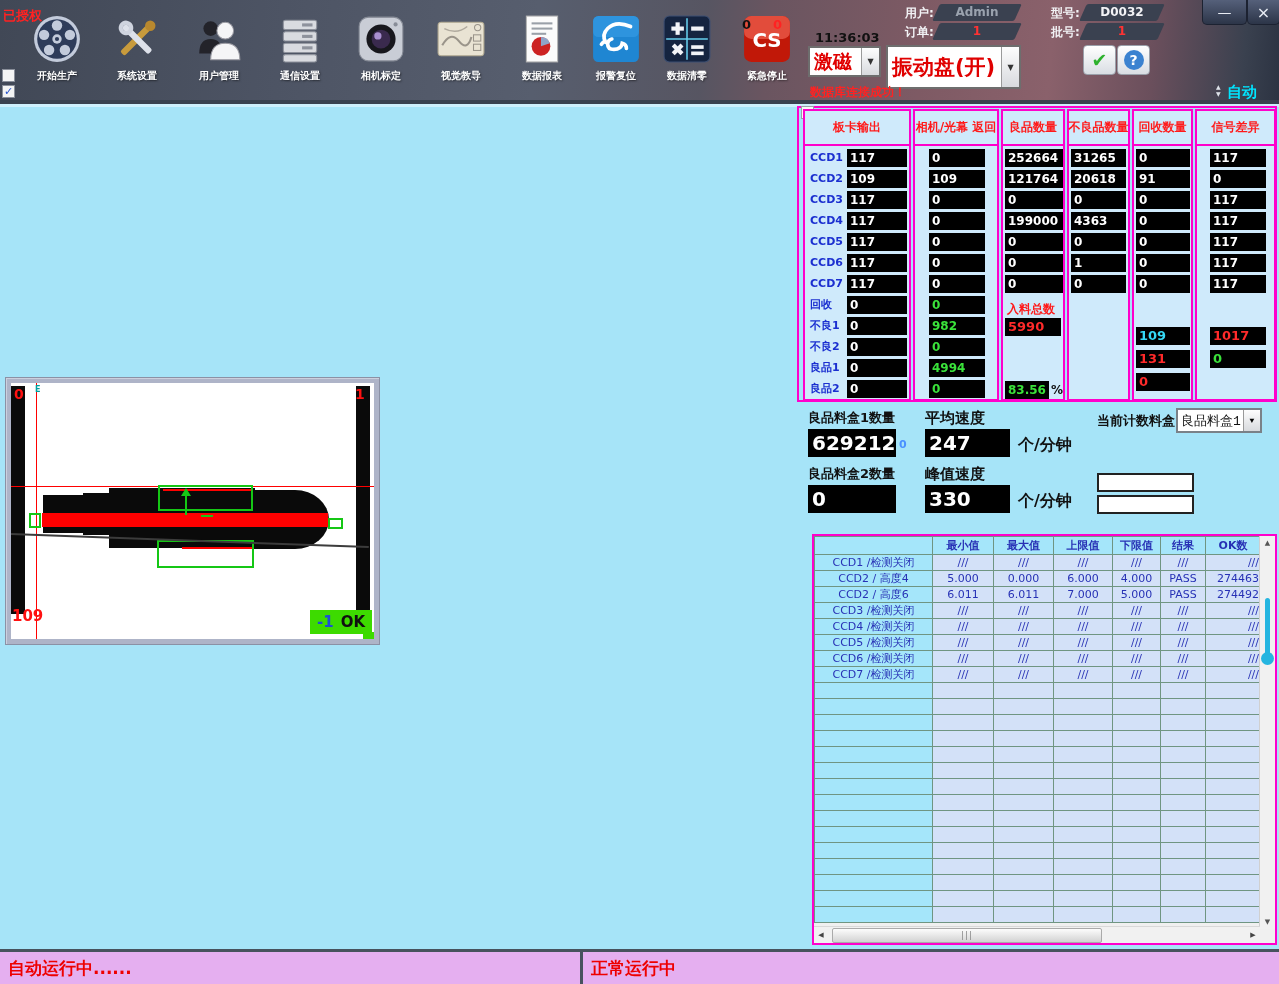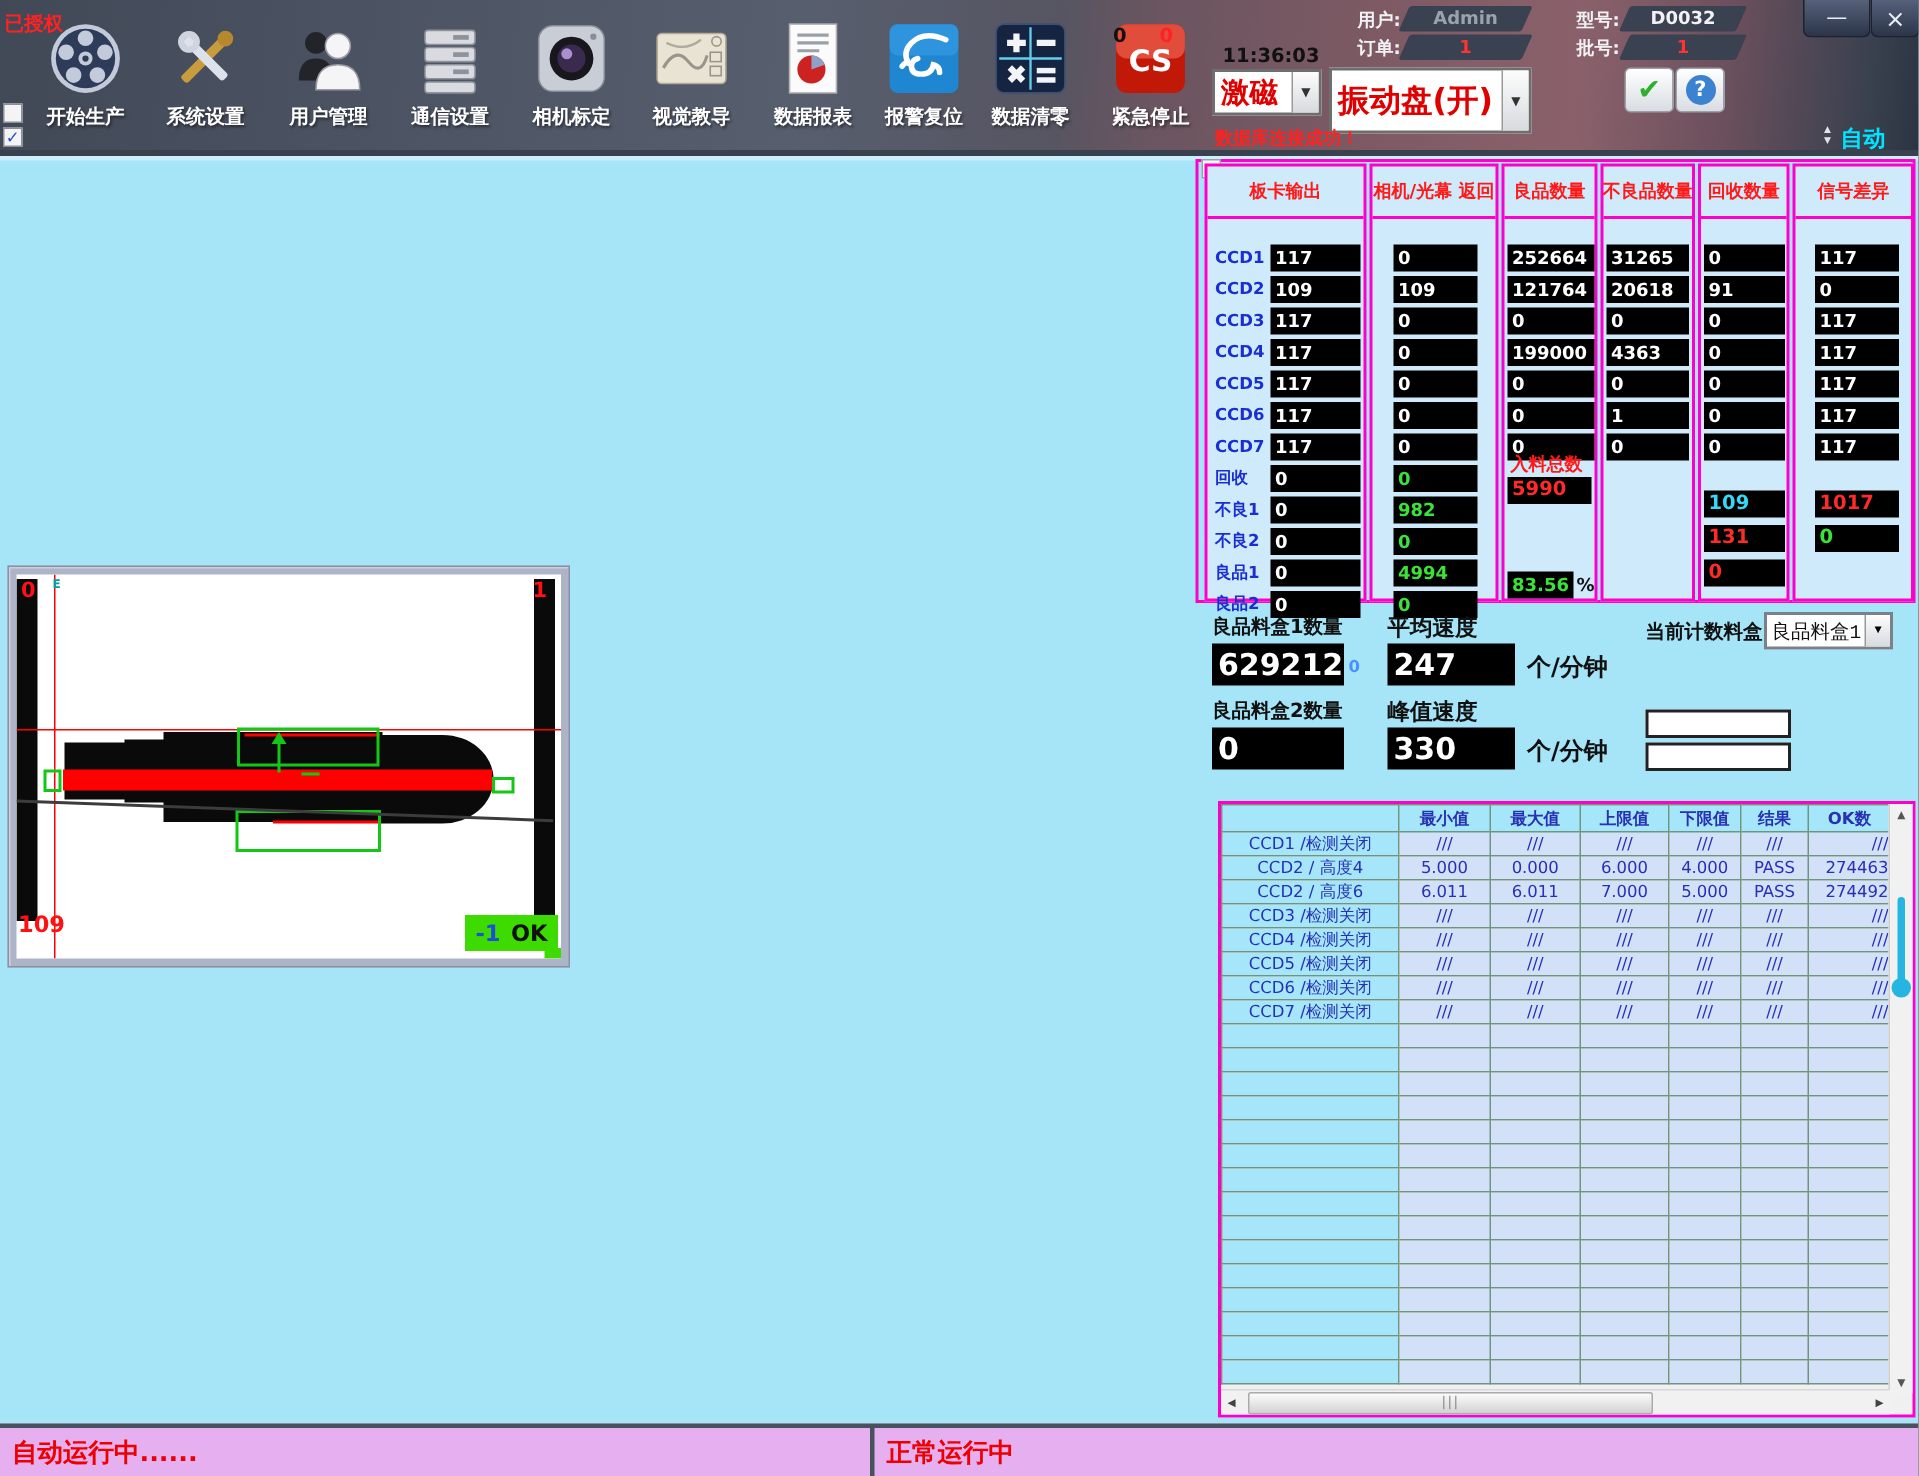--- a/index.html
+++ b/index.html
@@ -8,21 +8,21 @@
   .abs{position:absolute;}
   
   .toolbar{position:absolute;left:0;top:0;width:1279px;height:100px;
     background:linear-gradient(95deg,#414856 0%,#4d5464 22%,#575e6e 42%,#60586393 55%,#6a5560 60%,#7e5a64 72%,#8a616b 82%,#6a4f5c 90%,#3a414f 97%,#2c3342 100%),
                linear-gradient(#4a5160,#4a5160);}
   .toolbar-strip{position:absolute;left:0;top:100px;width:1279px;height:4px;background:#39414f;}
   .toolbar-strip2{position:absolute;left:0;top:104px;width:1279px;height:3px;background:#cdeffb;}
   .authorized{position:absolute;left:3px;top:7px;color:#ff2222;font-size:13px;font-weight:bold;}
   .tb-btn{position:absolute;top:12px;width:78px;text-align:center;cursor:pointer;}
   .tb-ico{width:50px;height:54px;margin:0 auto;display:flex;align-items:center;justify-content:center;}
-  .tb-lbl{color:#fff;font-weight:bold;font-size:13px;margin-top:3px;text-shadow:1px 1px 2px #0008;white-space:nowrap;}
+  .tb-lbl{color:#fff;font-weight:bold;font-size:10px;margin-top:3px;text-shadow:1px 1px 2px #0008;white-space:nowrap;}
   .chk{position:absolute;width:13px;height:13px;background:#f4f4f4;border:1px solid #8a8f9a;box-sizing:border-box;
        font-size:11px;line-height:11px;text-align:center;color:#2451cc;font-weight:bold;}
   .counter{position:absolute;top:17px;font-size:13px;font-weight:bold;}
   .time{position:absolute;left:815px;top:30px;font-size:13px;font-weight:bold;color:#111;}
   .skewfld{position:absolute;height:17px;}
   .skewfld .bg{position:absolute;left:0;top:0;width:100%;height:100%;background:#3a4150;transform:skewX(-24deg);border-radius:2px;}
   .skewfld .tx{position:relative;display:block;text-align:center;font-size:12px;line-height:17px;font-weight:bold;}
   .toplab{position:absolute;color:#f2f2f5;font-size:12px;font-weight:bold;}
   .combo{position:absolute;background:#fff;border:2px solid #6e6e6e;box-sizing:border-box;display:flex;align-items:stretch;}
   .combo .val{flex:1;display:flex;align-items:center;padding-left:4px;color:#e00000;font-weight:bold;white-space:nowrap;}
@@ -34,21 +34,21 @@
   .autotx{position:absolute;left:1227px;top:83px;color:#00e5ff;font-size:15px;font-weight:bold;}
   .spin{position:absolute;left:1216px;top:83px;font-size:6px;color:#dfe3ea;line-height:7px;text-align:center;}
   .winbtn{position:absolute;top:0;height:24px;background:linear-gradient(#55607a,#2c3548);border:1px solid #1c2231;
       border-top:none;border-radius:0 0 5px 5px;color:#e8ecf4;display:flex;align-items:center;justify-content:center;
       font-size:14px;cursor:pointer;}
   
   .stats-outer{position:absolute;left:797px;top:106px;width:480px;height:296px;border:2px solid #ff00cc;box-sizing:border-box;}
   .scol{position:absolute;top:109px;height:292px;border:2px solid #ff00cc;box-sizing:border-box;background:#cfeafb;}
   .shead{height:33px;display:flex;align-items:center;justify-content:center;color:#ff1a1a;font-weight:bold;
       font-size:12px;border-bottom:2px solid #ff00cc;box-sizing:content-box;white-space:nowrap;}
-  .srows{padding-top:15px;}
+  .srows{padding-top:1px;}
   .srow{height:21px;display:flex;align-items:center;}
   .rlabel{width:42px;padding-left:5px;color:#1b2fd0;font-weight:bold;font-size:11px;box-sizing:border-box;white-space:nowrap;}
   .bf{background:#000;color:#fff;font-weight:bold;font-size:12px;height:18px;line-height:18px;
       padding-left:3px;box-sizing:border-box;overflow:hidden;white-space:nowrap;}
   .g{color:#3ae23a;} .r{color:#ff2a2a;} .cy{color:#35d8f5;}
   .statcb{position:absolute;left:801px;top:106px;width:13px;height:13px;background:#f8f8f8;border:1px solid #9aa0a8;box-sizing:border-box;}
   
   .blab{position:absolute;color:#111;font-size:13px;font-weight:bold;white-space:nowrap;}
   .bigf{position:absolute;background:#000;color:#fff;font-weight:bold;font-size:20px;height:28px;line-height:28px;
       padding-left:4px;box-sizing:border-box;overflow:hidden;white-space:nowrap;}

